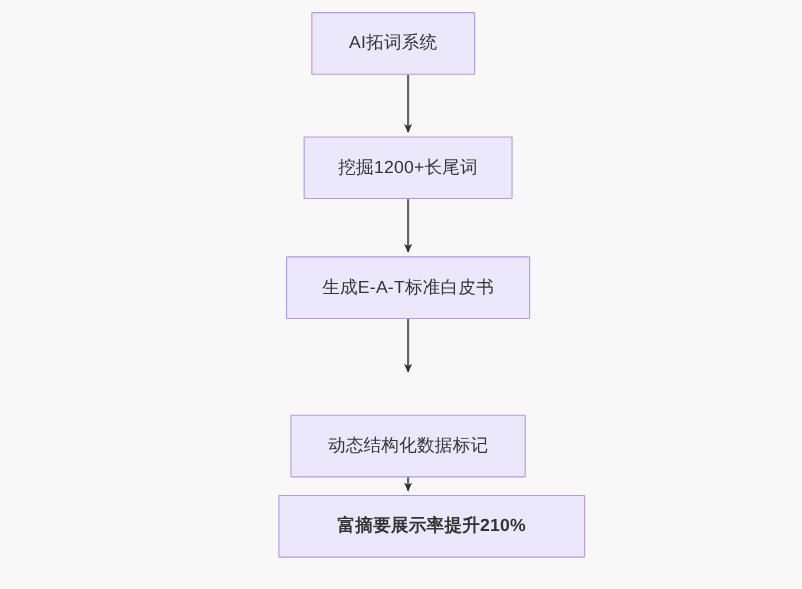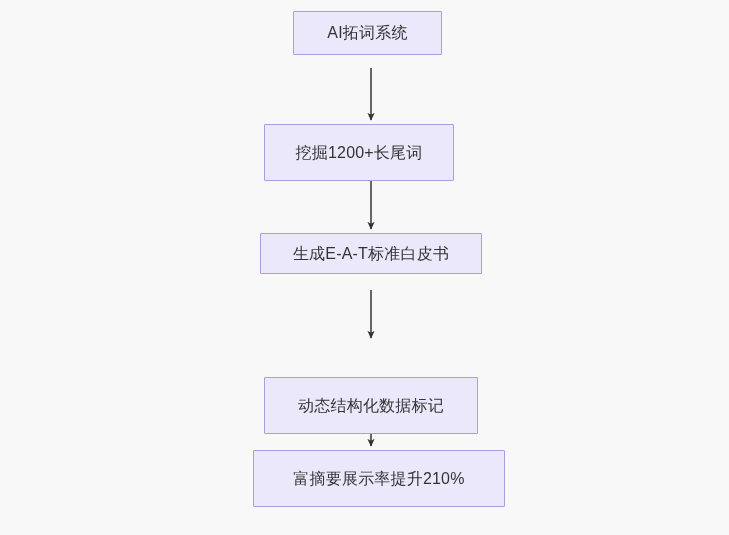--- a/index.html
+++ b/index.html
@@ -40,25 +40,25 @@
     font-size: 16px;
     line-height: 1.2;
     letter-spacing: 0.2px;
     white-space: nowrap;
   }
   .node-label {
     display: block;
     text-align: center;
   }
   
-  #node-0 { left: 293px; top: 11px;  width: 149px; height: 44px; }
-  #node-1 { left: 264px; top: 124px; width: 190px; height: 57px; }
-  #node-2 { left: 260px; top: 233px; width: 222px; height: 41px; }
+  #node-0 { left: 283px; top: 11px;  width: 149px; height: 57px; }
+  #node-1 { left: 276px; top: 124px; width: 190px; height: 57px; }
+  #node-2 { left: 260px; top: 233px; width: 222px; height: 57px; }
   #node-3 { left: 264px; top: 342px; width: 214px; height: 57px; margin-top: 35px; }
-  #node-4 { left: 253px; top: 450px; width: 252px; height: 57px; }
+  #node-4 { left: 253px; top: 450px; width: 279px; height: 57px; font-weight: bold; }
 </style>
 </head>
 <body>
 
 <div id="flow-canvas">
 
   <svg class="edge-layer" width="729" height="535" viewBox="0 0 729 535" xmlns="http://www.w3.org/2000/svg">
     <defs>
       <marker id="arrowhead" markerWidth="9" markerHeight="9" refX="7.2" refY="4" orient="auto" markerUnits="userSpaceOnUse">
         <path d="M 0 0.4 L 8 4 L 0 7.6 L 1.9 4 Z" fill="#333333"></path>

